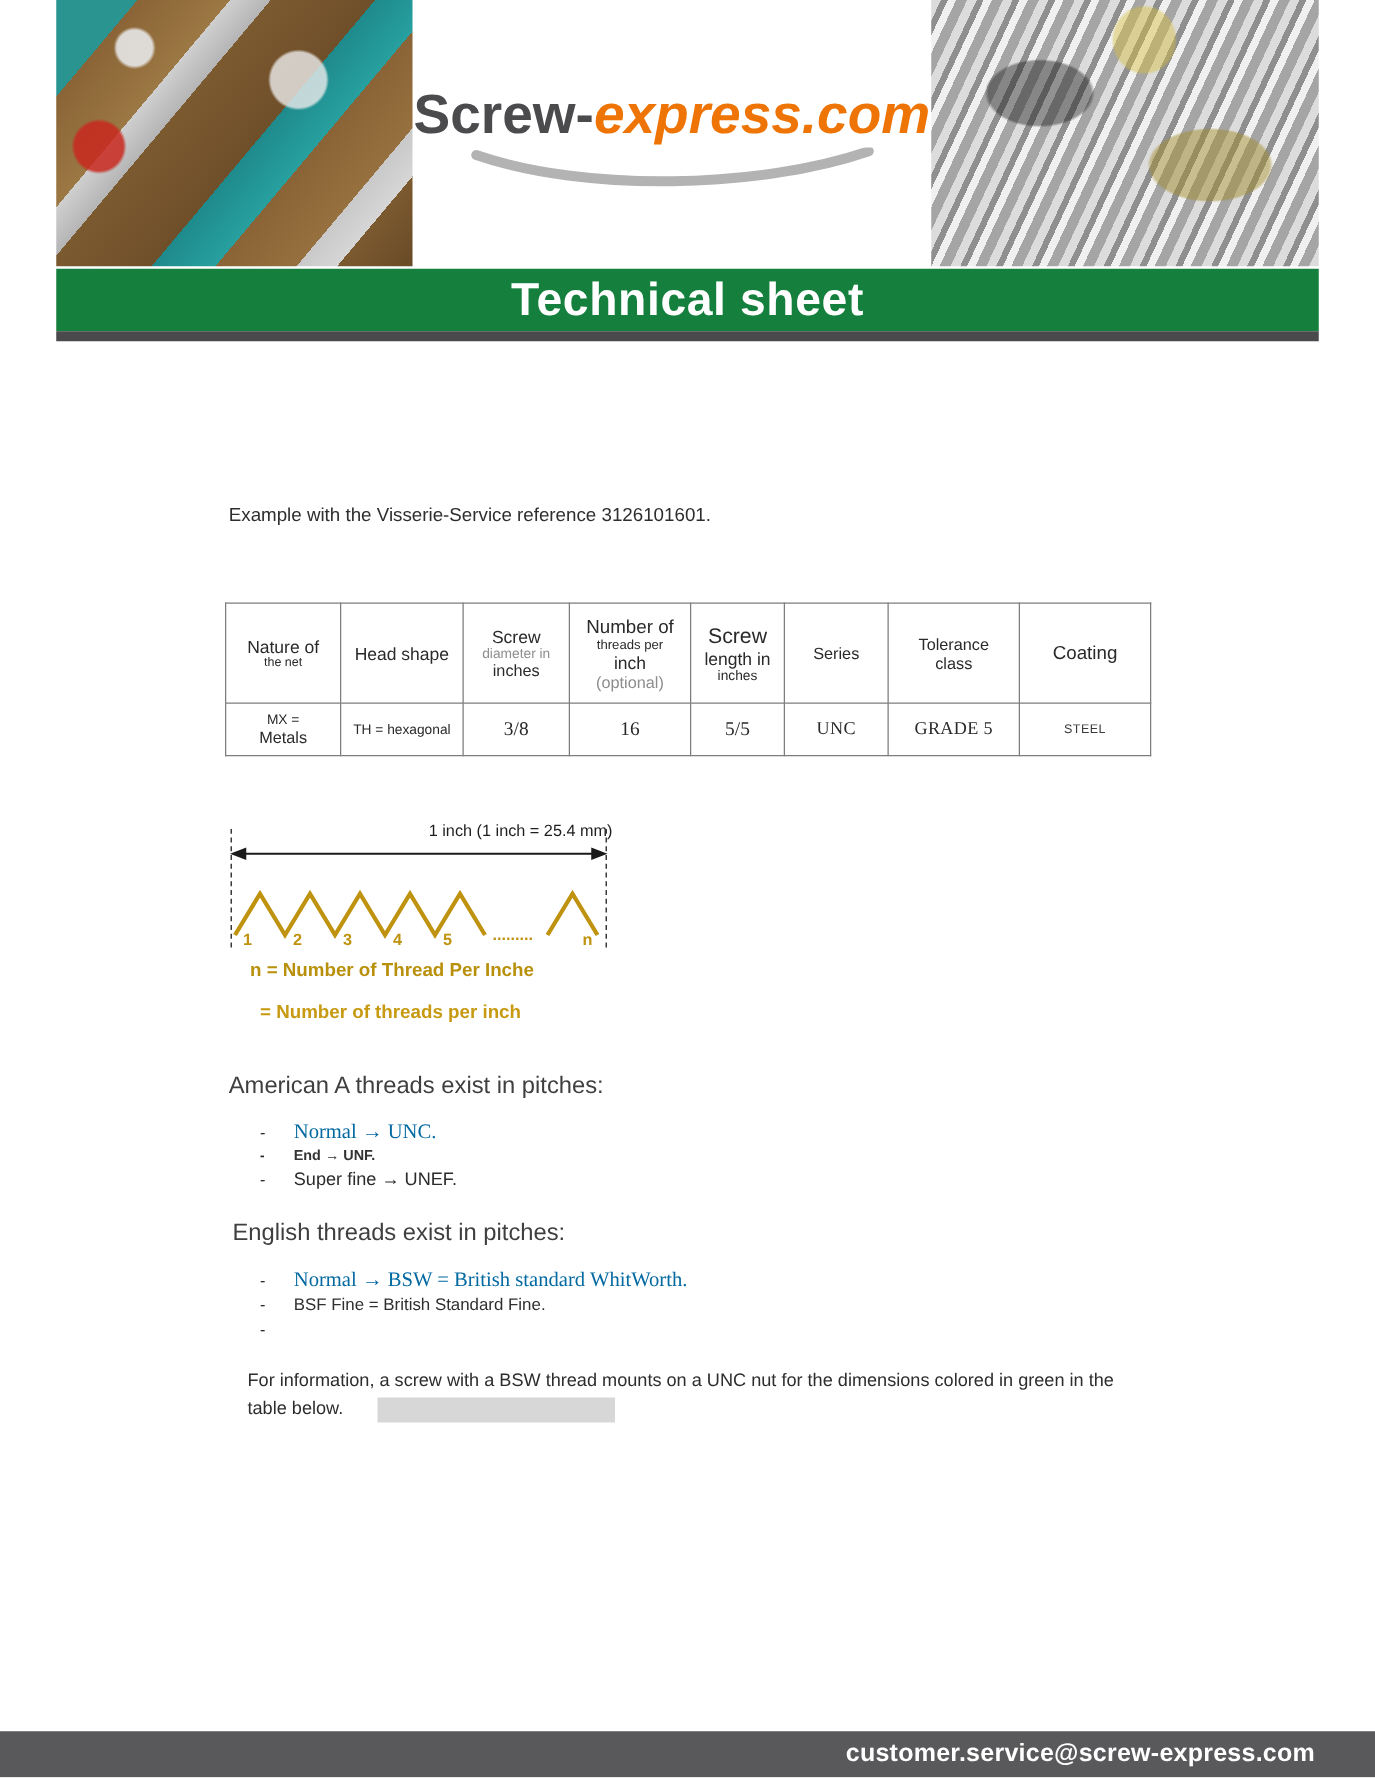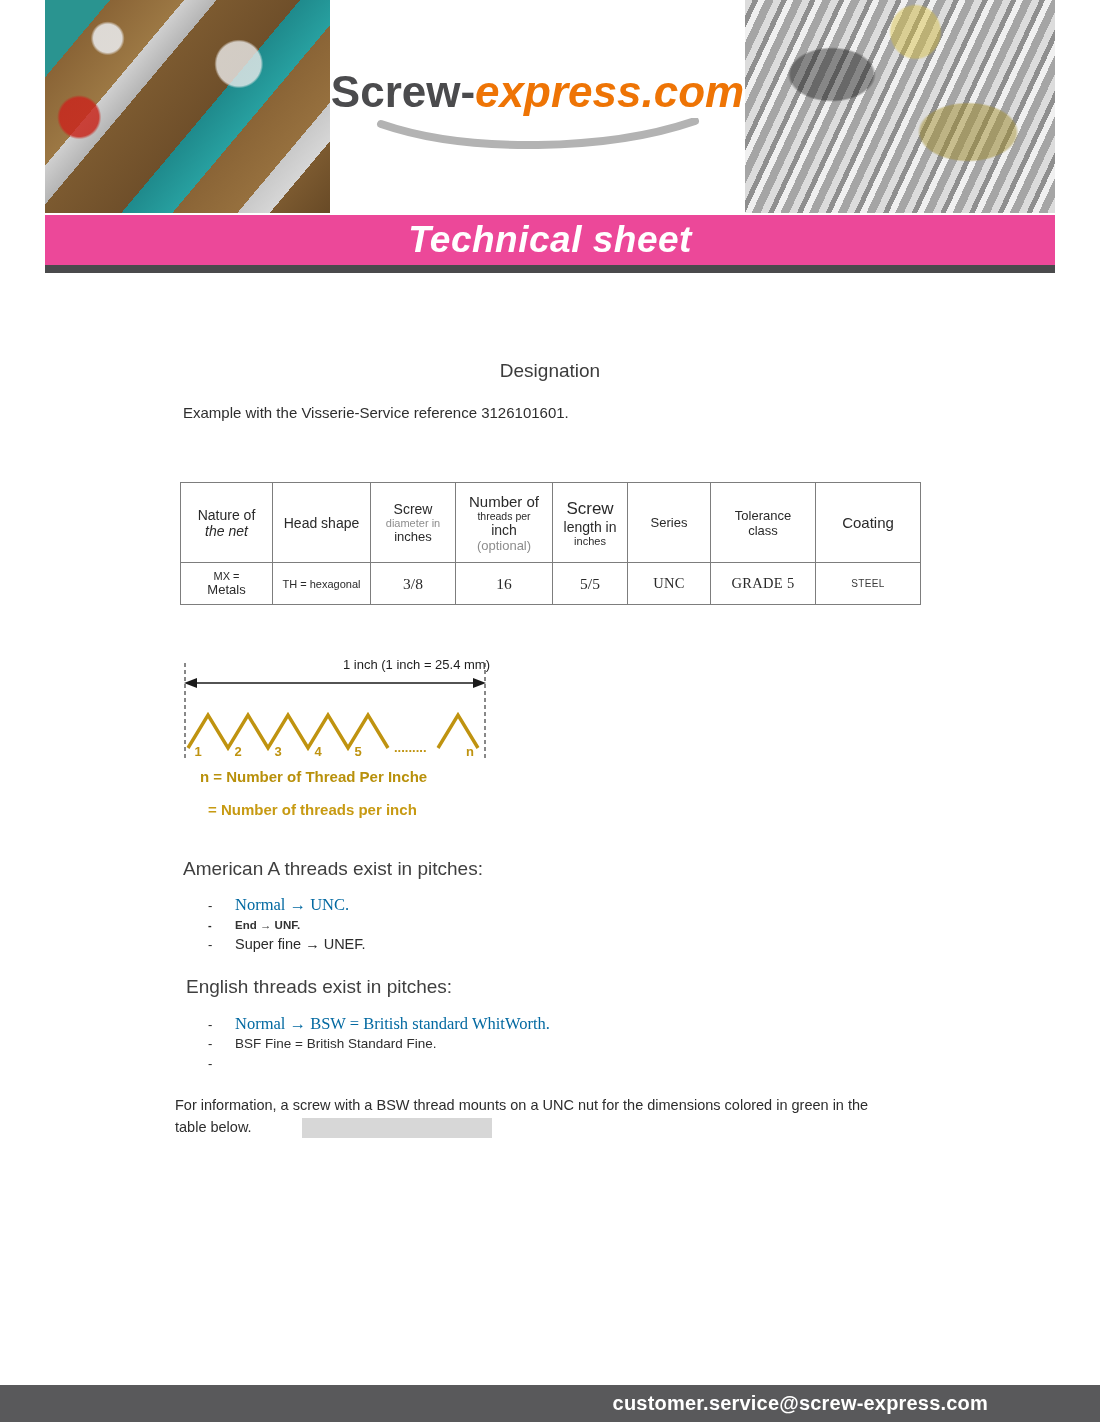--- a/index.html
+++ b/index.html
@@ -40,21 +40,21 @@
     font-size:19px;font-weight:500;color:#3c3c3c;}
   .example-line{position:absolute;left:183px;top:404px;font-size:15px;color:#2e2e2e;}
   .designation-line{position:absolute;left:183px;top:444px;font-size:15.5px;color:#262626;}
 
   
   .spec-table{position:absolute;left:180px;top:482px;border-collapse:collapse;table-layout:fixed;}
   .spec-table th,.spec-table td{border:1px solid #7d7d7d;text-align:center;vertical-align:middle;
     padding:2px 3px;font-weight:normal;color:#2a2a2a;background:#fff;}
   .spec-table tr.head-row{height:80px;}
   .spec-table tr.data-row{height:42px;}
-  .f9{font-size:14px;font-style:italic;}
+  .f9{font-size:10px;}
   .f10{font-size:10.5px;}
   .f11{font-size:11px;}
   .f13{font-size:13px;}
   .f14{font-size:14px;}
   .f15{font-size:15px;}
   .f17{font-size:17px;}
   .mut{color:#8d8d8d;}
   .serif{font-family:"Liberation Serif", serif;font-size:15.5px;}
   .serif-sm{font-family:"Liberation Serif", serif;font-size:14.5px;letter-spacing:.3px;}
   .steel{font-size:10px;letter-spacing:.4px;color:#3a3a3a;}
@@ -69,52 +69,51 @@
 
   
   .list-heading{position:absolute;font-size:19px;color:#3f3f3f;}
   .li{position:absolute;left:208px;display:flex;align-items:baseline;}
   .dash{width:27px;color:#222;font-size:13px;flex:0 0 27px;}
   .li-serif{font-family:Liberation Serif, serif;font-size:16.5px;color:#0369a1;}
   .li-xs{font-size:11.5px;font-weight:600;color:#333;}
   .li-md{font-size:14.5px;color:#2b2b2b;}
   .li-md13{font-size:13.5px;color:#2f2f2f;}
 
-  .note{position:absolute;left:175px;top:1094px;width:700px;font-size:14.5px;line-height:1.55;color:#2d2d2d;}
+  .note{position:absolute;left:198px;top:1094px;width:700px;font-size:14.5px;line-height:1.55;color:#2d2d2d;}
   .redaction{position:absolute;left:302px;top:1118px;width:190px;height:20px;background:#d7d7d7;}
 
   
   .footer{position:absolute;left:0;top:1385px;width:1100px;height:37px;background:#59595b;
-    display:flex;align-items:center;justify-content:flex-end;padding-right:112px;box-sizing:border-box;}
+    display:flex;align-items:center;justify-content:flex-end;padding-right:48px;box-sizing:border-box;}
   .footer-text{color:#ffffff;font-size:20px;font-weight:bold;letter-spacing:.2px;}
 </style>
 </head>
 <body>
 
 <div class="page">
 
   <div class="photo photo-left"></div>
 
   <div class="logo-area">
     <div class="logo-text">
       <span class="logo-dark">Screw-</span><span class="logo-orange">express.com</span>
     </div>
     <svg class="swoosh" width="330" height="34">
       <path d="M8 6 C 95 36, 235 33, 322 3" stroke="#b3b3b3" stroke-width="8" fill="none" stroke-linecap="round"></path>
     </svg>
   </div>
 
   <div class="photo photo-right"></div>
 
-  <div class="banner" style="background:#ec4899;font-style:italic;">
+  <div class="banner" style="background:#15803d;">
     <div class="banner-title">Technical sheet</div>
   </div>
   <div class="banner-shadow"></div>
 
-  <div class="section-title">Designation</div>
   <div class="example-line">Example with the Visserie-Service reference 3126101601.</div>
 
   <table class="spec-table">
     <colgroup>
       <col style="width:92px">
         <col style="width:98px">
         <col style="width:85px">
         <col style="width:97px">
       <col style="width:75px">
         <col style="width:83px">

